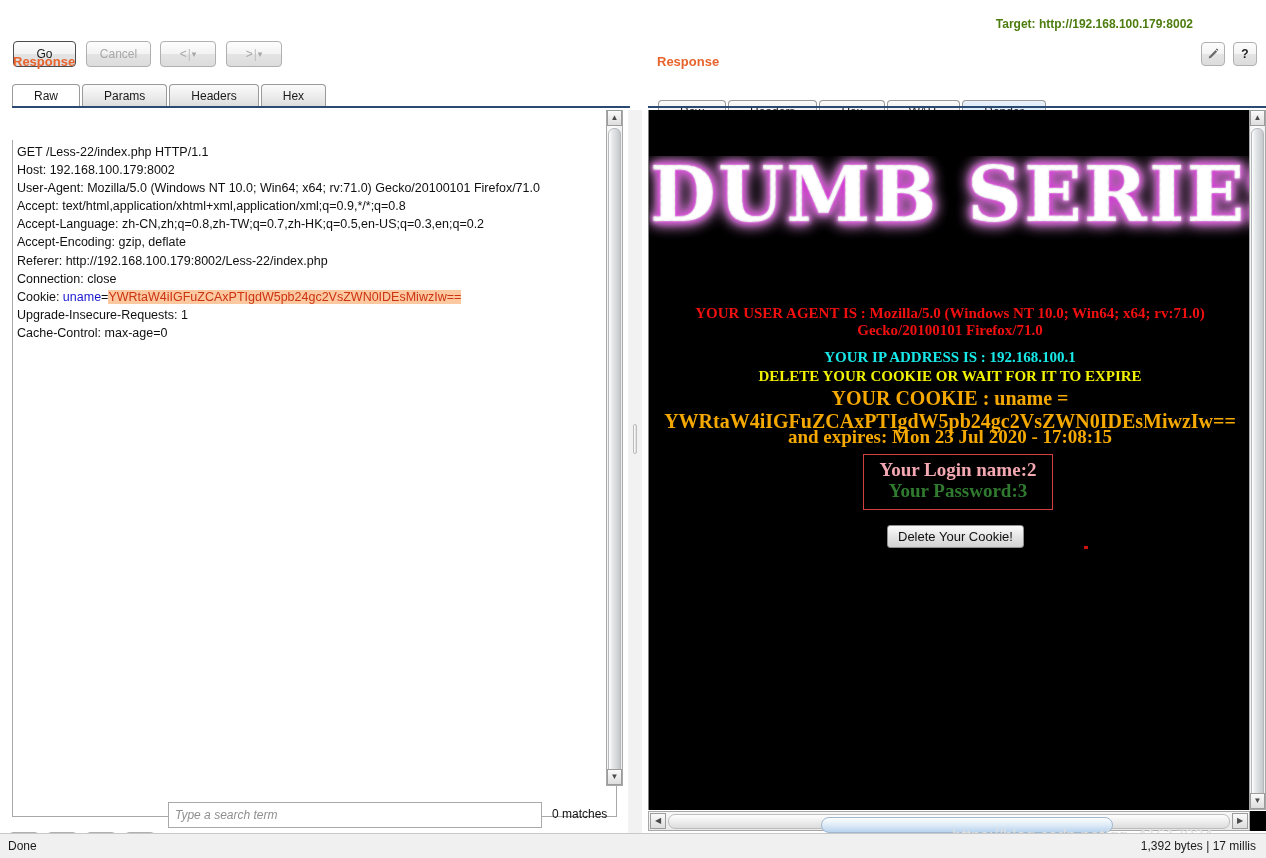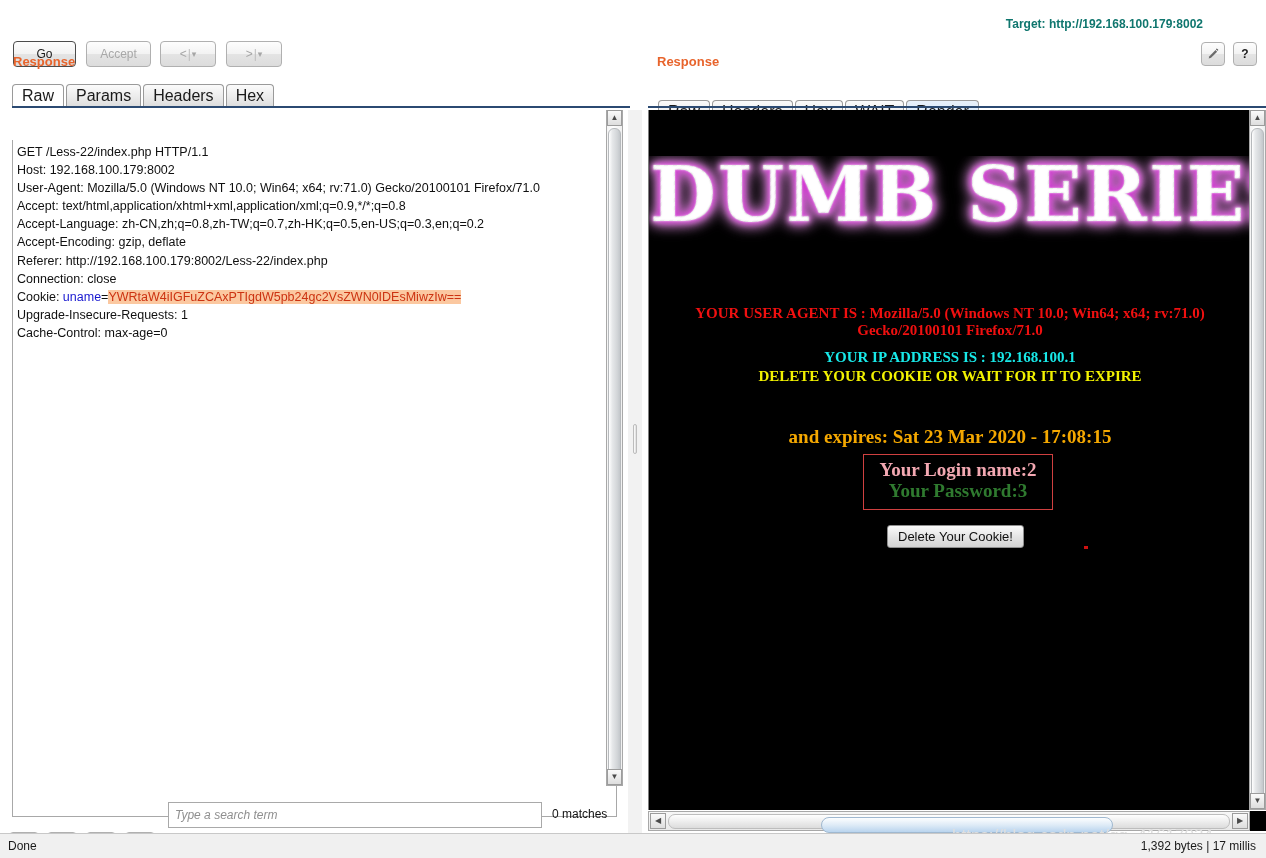--- a/index.html
+++ b/index.html
@@ -28,46 +28,46 @@
     margin-top:30px;
   }
   #go-btn{position:absolute;left:13px;top:11px;width:63px;height:26px;line-height:24px;border:1px solid #4c4c4c;}
   #cancel-btn{position:absolute;left:86px;top:11px;width:65px;height:26px;line-height:24px;color:#a8a8a8;}
   #back-btn{position:absolute;left:160px;top:11px;width:56px;height:26px;line-height:24px;color:#a6a6a6;}
   #fwd-btn{position:absolute;left:226px;top:11px;width:56px;height:26px;line-height:24px;color:#a6a6a6;}
   .navglyph{display:inline-block;}
   .navsep{display:inline-block;color:#bdbdbd;padding:0 1px;}
   .navcaret{display:inline-block;font-size:9px;position:relative;top:-1px;}
   #target-label{
-    position:absolute;right:63px;top:17px;
-    font-size:12px;font-weight:bold;color:#0f766e;white-space:nowrap;
+    position:absolute;right:73px;top:17px;
+    font-size:12px;font-weight:bold;color:#4d7c0f;white-space:nowrap;
   }
   #edit-target-btn{position:absolute;left:1201px;top:12px;width:24px;height:24px;line-height:22px;}
   #help-target-btn{position:absolute;left:1233px;top:12px;width:24px;height:24px;line-height:22px;font-weight:bold;}
   .pencil{display:block;margin:5px auto 0 auto;width:13px;height:13px;}
   
   .section-title{
     position:absolute;font-size:13px;font-weight:bold;color:#e8642c;
   }
   #request-title{left:13px;top:54px;}
   #response-title{left:657px;top:54px;}
   
   .tabstrip{position:absolute;height:24px;}
   #request-tabs{left:12px;top:84px;}
   #response-tabs{left:658px;top:84px;}
   .tab{
     display:inline-block;
     height:23px;line-height:22px;
-    padding:0 9px;
+    padding:0 21px;
     margin-right:2px;
     border:1px solid #9a9a9a;
     border-bottom:none;
     border-radius:4px 4px 0 0;
     background:linear-gradient(to bottom,#fbfbfb 0%,#ebebeb 55%,#dcdcdc 100%);
-    font-size:16px;color:#1a1a1a;
+    font-size:12px;color:#1a1a1a;
     box-sizing:border-box;
     vertical-align:bottom;
     cursor:default;user-select:none;
   }
   .tab.sel-white{background:#ffffff;}
   .tab.sel-blue{background:linear-gradient(to bottom,#e8f1fb 0%,#cfe2f5 100%);margin-top:16px;}
   .tabline{position:absolute;height:2px;background:#2b4a72;}
   #request-tabline{left:12px;top:106px;width:618px;}
   #response-tabline{left:648px;top:106px;width:618px;}
   
@@ -195,21 +195,21 @@
     font-family:"Liberation Sans", sans-serif;font-size:13px;color:#101010;
     box-sizing:border-box;cursor:default;user-select:none;
   }
   #red-dot{position:absolute;left:435px;top:436px;width:4px;height:3px;background:#cc1111;}
 </style>
 </head>
 <body>
 
 <div id="toolbar">
   <div class="btn" id="go-btn">Go</div>
-  <div class="btn" id="cancel-btn">Accept</div>
+  <div class="btn" id="cancel-btn">Cancel</div>
 
   <div class="btn" id="back-btn">
     <span class="navglyph">&lt;</span><span class="navsep">|</span><span class="navcaret">▾</span>
   </div>
 
   <div class="btn" id="fwd-btn">
     <span class="navglyph">&gt;</span><span class="navsep">|</span><span class="navcaret">▾</span>
   </div>
 
   <div id="target-label">Target: http://192.168.100.179:8002</div>
@@ -272,21 +272,22 @@
 <div class="tabline" id="response-tabline"></div>
 
 <div id="response-pane">
   <div id="banner">
     <div id="banner-text">DUMB SERIES</div>
   </div>
 
   <div class="rendered-line" id="ua-line">YOUR USER AGENT IS : Mozilla/5.0 (Windows NT 10.0; Win64; x64; rv:71.0) Gecko/20100101 Firefox/71.0</div>
   <div class="rendered-line" id="ip-line">YOUR IP ADDRESS IS : 192.168.100.1</div>
   <div class="rendered-line" id="del-line">DELETE YOUR COOKIE OR WAIT FOR IT TO EXPIRE</div>
-  <div class="rendered-line" id="expires-line">and expires: Sat 23 Mar 2020 - 17:08:15</div>
+  <div class="rendered-line" id="cookie-line">YOUR COOKIE : uname = YWRtaW4iIGFuZCAxPTIgdW5pb24gc2VsZWN0IDEsMiwzIw==</div>
+  <div class="rendered-line" id="expires-line">and expires: Mon 23 Jul 2020 - 17:08:15</div>
 
   <div id="loginbox">
     <div id="login-name">Your Login name:2</div>
     <div id="login-pass">Your Password:3</div>
   </div>
 
   <div id="delete-cookie-btn">Delete Your Cookie!</div>
   <div id="red-dot"></div>
 </div>
 

